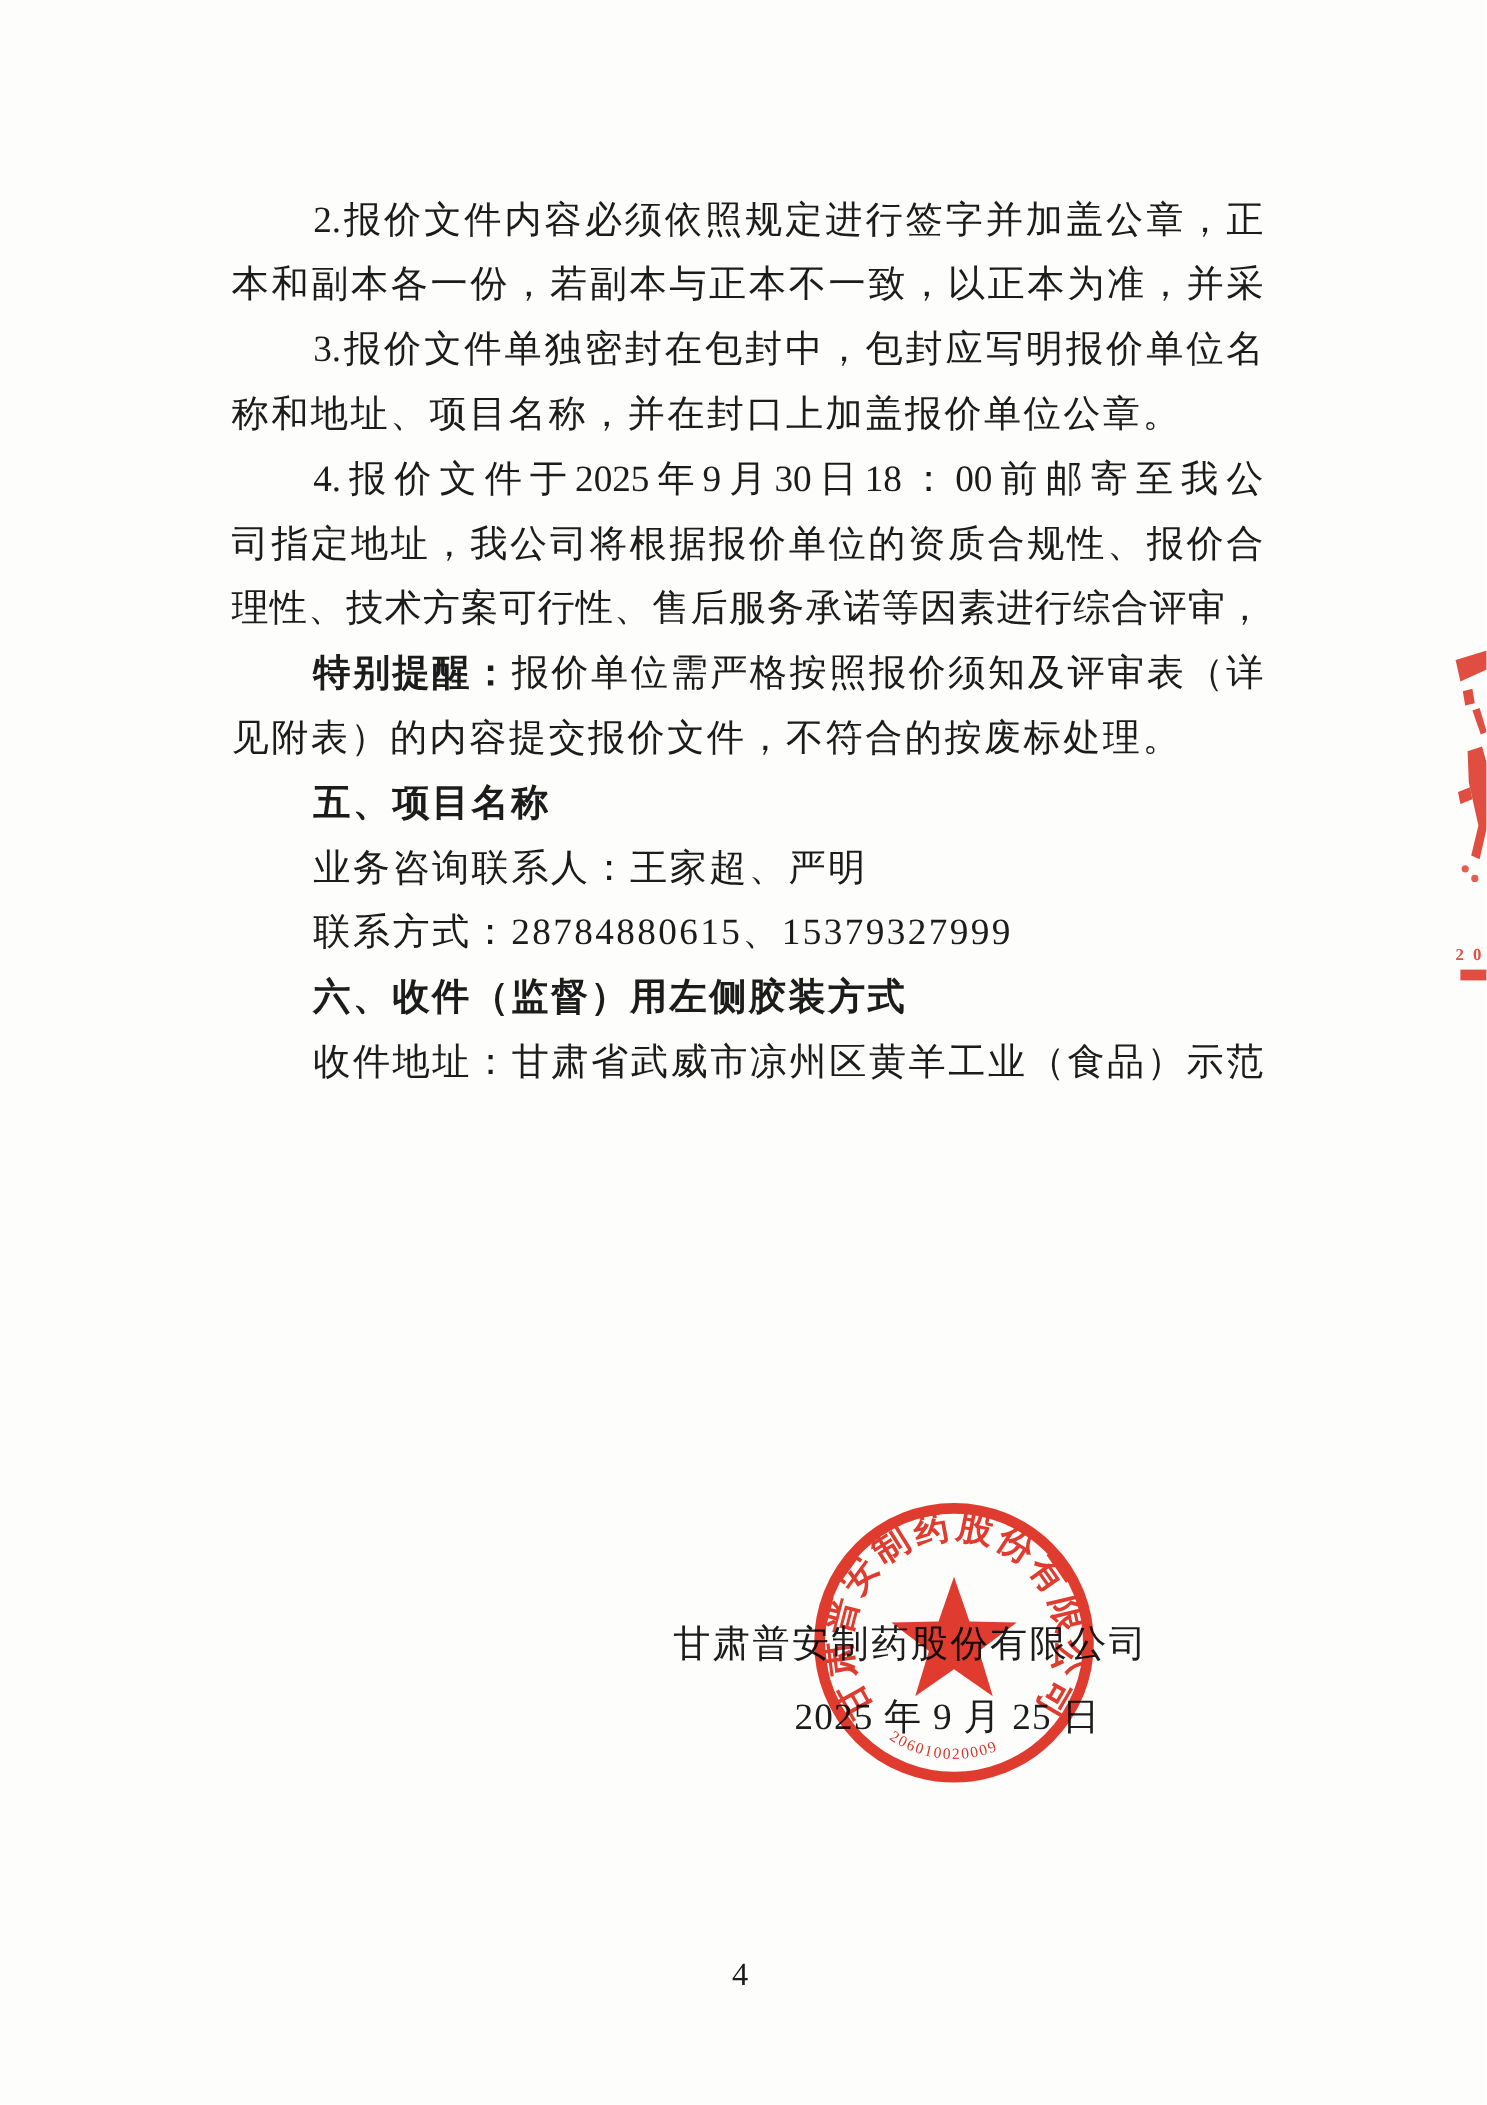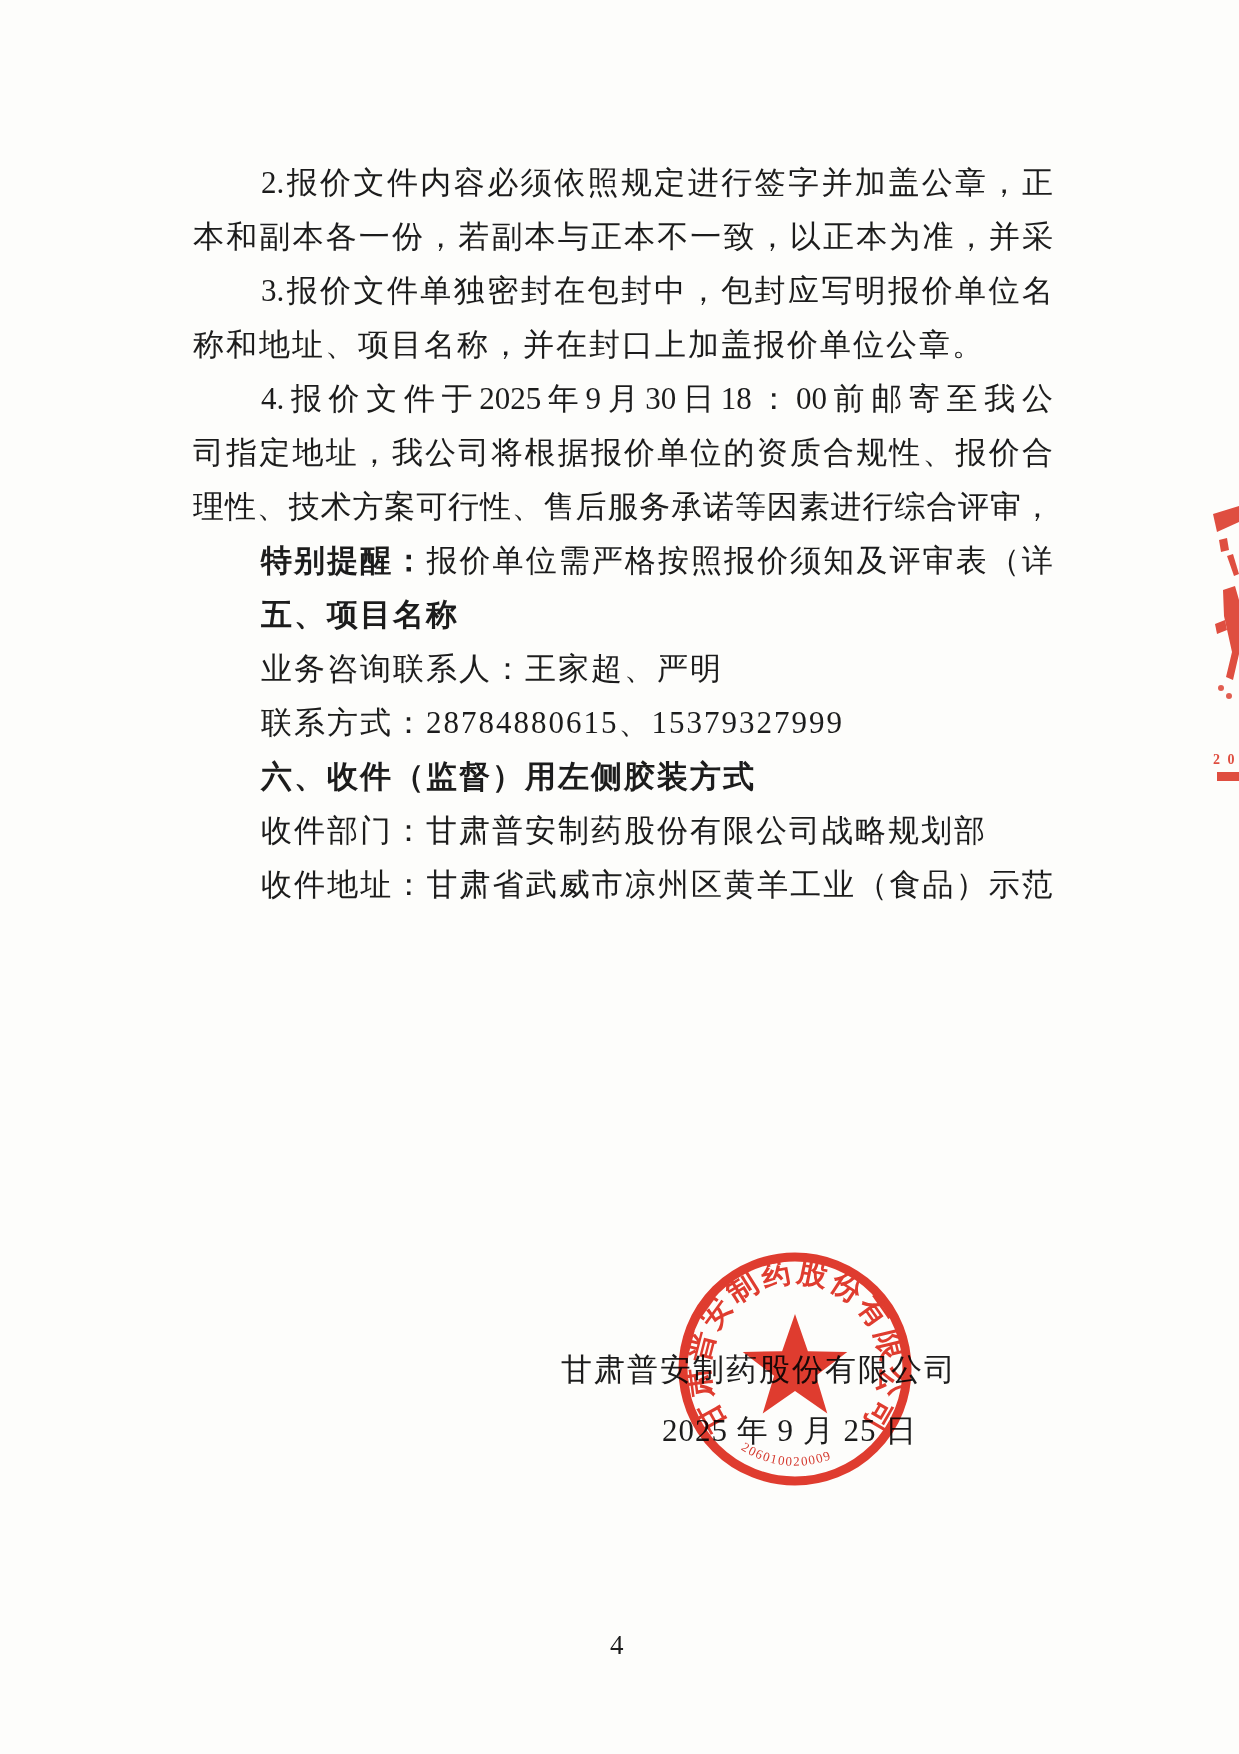--- a/index.html
+++ b/index.html
@@ -48,46 +48,46 @@
   }
   
   .seal{
     position:absolute;left:675px;top:1249px;
     width:240px;height:240px;
     mix-blend-mode:multiply;
     opacity:.92;
   }
   
   .edge-stamp{
-    position:absolute;left:1205px;top:504px;
+    position:absolute;left:1205px;top:540px;
     width:34px;height:282px;
     mix-blend-mode:multiply;
     opacity:.88;
     text-align:center;
   }
 </style>
 </head>
 <body>
 
 <div class="page">
 
   <div class="doc" id="doc-body">
       <div class="line indent fill"><span>2.</span><span>报</span><span>价</span><span>文</span><span>件</span><span>内</span><span>容</span><span>必</span><span>须</span><span>依</span><span>照</span><span>规</span><span>定</span><span>进</span><span>行</span><span>签</span><span>字</span><span>并</span><span>加</span><span>盖</span><span>公</span><span>章</span><span>，</span><span>正</span></div>
       <div class="line fill"><span>本</span><span>和</span><span>副</span><span>本</span><span>各</span><span>一</span><span>份</span><span>，</span><span>若</span><span>副</span><span>本</span><span>与</span><span>正</span><span>本</span><span>不</span><span>一</span><span>致</span><span>，</span><span>以</span><span>正</span><span>本</span><span>为</span><span>准</span><span>，</span><span>并</span><span>采</span></div>
       <div class="line indent fill"><span>3.</span><span>报</span><span>价</span><span>文</span><span>件</span><span>单</span><span>独</span><span>密</span><span>封</span><span>在</span><span>包</span><span>封</span><span>中</span><span>，</span><span>包</span><span>封</span><span>应</span><span>写</span><span>明</span><span>报</span><span>价</span><span>单</span><span>位</span><span>名</span></div>
       <div class="line"><span>称和地址、项目名称，并在封口上加盖报价单位公章。</span></div>
       <div class="line indent fill"><span>4.</span><span>报</span><span>价</span><span>文</span><span>件</span><span>于</span><span>2025</span><span>年</span><span>9</span><span>月</span><span>30</span><span>日</span><span>18</span><span>：</span><span>00</span><span>前</span><span>邮</span><span>寄</span><span>至</span><span>我</span><span>公</span></div>
       <div class="line fill"><span>司</span><span>指</span><span>定</span><span>地</span><span>址</span><span>，</span><span>我</span><span>公</span><span>司</span><span>将</span><span>根</span><span>据</span><span>报</span><span>价</span><span>单</span><span>位</span><span>的</span><span>资</span><span>质</span><span>合</span><span>规</span><span>性</span><span>、</span><span>报</span><span>价</span><span>合</span></div>
       <div class="line fill"><span>理</span><span>性</span><span>、</span><span>技</span><span>术</span><span>方</span><span>案</span><span>可</span><span>行</span><span>性</span><span>、</span><span>售</span><span>后</span><span>服</span><span>务</span><span>承</span><span>诺</span><span>等</span><span>因</span><span>素</span><span>进</span><span>行</span><span>综</span><span>合</span><span>评</span><span>审</span><span>，</span></div>
       <div class="line indent fill"><span class="bold">特</span><span class="bold">别</span><span class="bold">提</span><span class="bold">醒</span><span class="bold">：</span><span>报</span><span>价</span><span>单</span><span>位</span><span>需</span><span>严</span><span>格</span><span>按</span><span>照</span><span>报</span><span>价</span><span>须</span><span>知</span><span>及</span><span>评</span><span>审</span><span>表</span><span>（</span><span>详</span></div>
+      <div class="line"><span>见附表）的内容提交报价文件，不符合的按废标处理。</span></div>
       <div class="line indent"><span class="bold">五、项目名称</span></div>
       <div class="line indent"><span>业务咨询联系人：王家超、严明</span></div>
       <div class="line indent"><span>联系方式：28784880615、15379327999</span></div>
       <div class="line indent"><span class="bold">六、收件（监督）用左侧胶装方式</span></div>
-      <div class="line indent"><span>收件部门：甘肃普安制药股份有限公司战略规划部</span></div>
       <div class="line indent fill"><span>收</span><span>件</span><span>地</span><span>址</span><span>：</span><span>甘</span><span>肃</span><span>省</span><span>武</span><span>威</span><span>市</span><span>凉</span><span>州</span><span>区</span><span>黄</span><span>羊</span><span>工</span><span>业</span><span>（</span><span>食</span><span>品</span><span>）</span><span>示</span><span>范</span></div>
     </div>
 
   <div class="sig-company">甘肃普安制药股份有限公司</div>
   <div class="sig-date">2025 年 9 月 25 日</div>
 
   <div class="pageno">4</div>
 
   <div class="seal">
     <svg width="240" height="240" viewBox="0 0 240 240">

